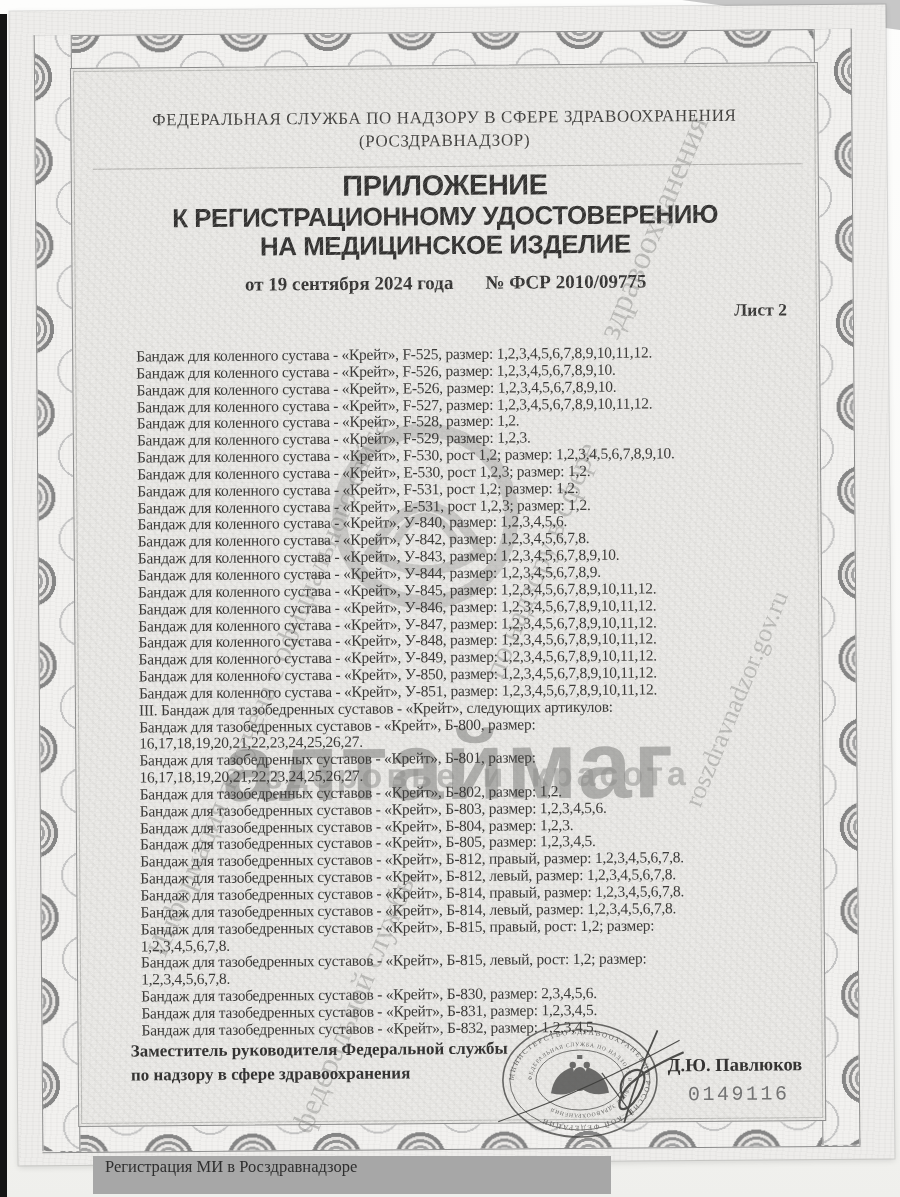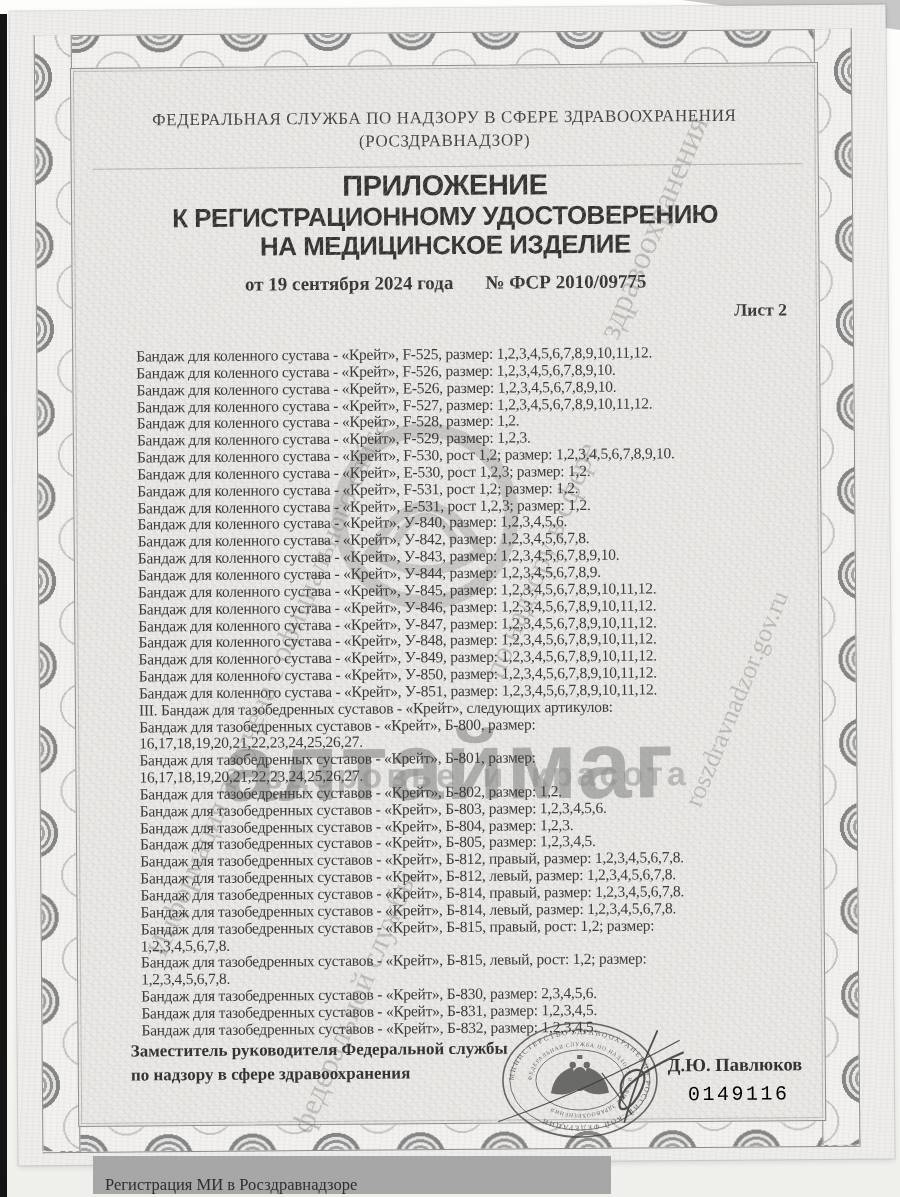--- a/index.html
+++ b/index.html
@@ -101,25 +101,25 @@
   .wm-diag:nth-child(2){left:276px;top:935px;font-size:31px;}
   .wm-diag:nth-child(3){left:466px;top:495px;font-size:31px;}
   .wm-diag:nth-child(4){left:581px;top:163px;font-size:33px;}
   .wm-diag:nth-child(5){left:661px;top:635px;font-size:26px;}
   
   .signer{left:52px;font-weight:700;font-size:17px;color:#353433;z-index:3;}
   .signer1{top:973px;}
   .signer2{top:997px;}
   .signer-name{left:589px;top:991px;font-weight:700;font-size:18.5px;color:#343332;z-index:4;}
   .form-number{left:609px;top:1019px;font-family:"Liberation Mono", monospace;
-    font-size:20px;letter-spacing:2.5px;color:#000000;z-index:4;}
+    font-size:20px;letter-spacing:2.5px;color:#737373;z-index:4;}
   .stamp-wrap{left:395px;top:938px;width:260px;height:152px;z-index:4;}
   
   .badge{position:absolute;left:93px;top:1156px;width:518px;height:38px;
-    background:#a7a7a7;z-index:6;padding:20px 0 0 12px;box-sizing:border-box;}
+    background:#a7a7a7;z-index:6;padding:2px 0 0 12px;box-sizing:border-box;}
   .badge div{font-size:16.5px;line-height:18px;color:#2e2e2e;font-family:"Liberation Serif", serif;}
 </style>
 </head>
 <body>
 
 <div class="bed-corner"></div>
 <div class="edge-strip"></div>
 
 <div class="sheet">
   <div class="band band-top"></div>

